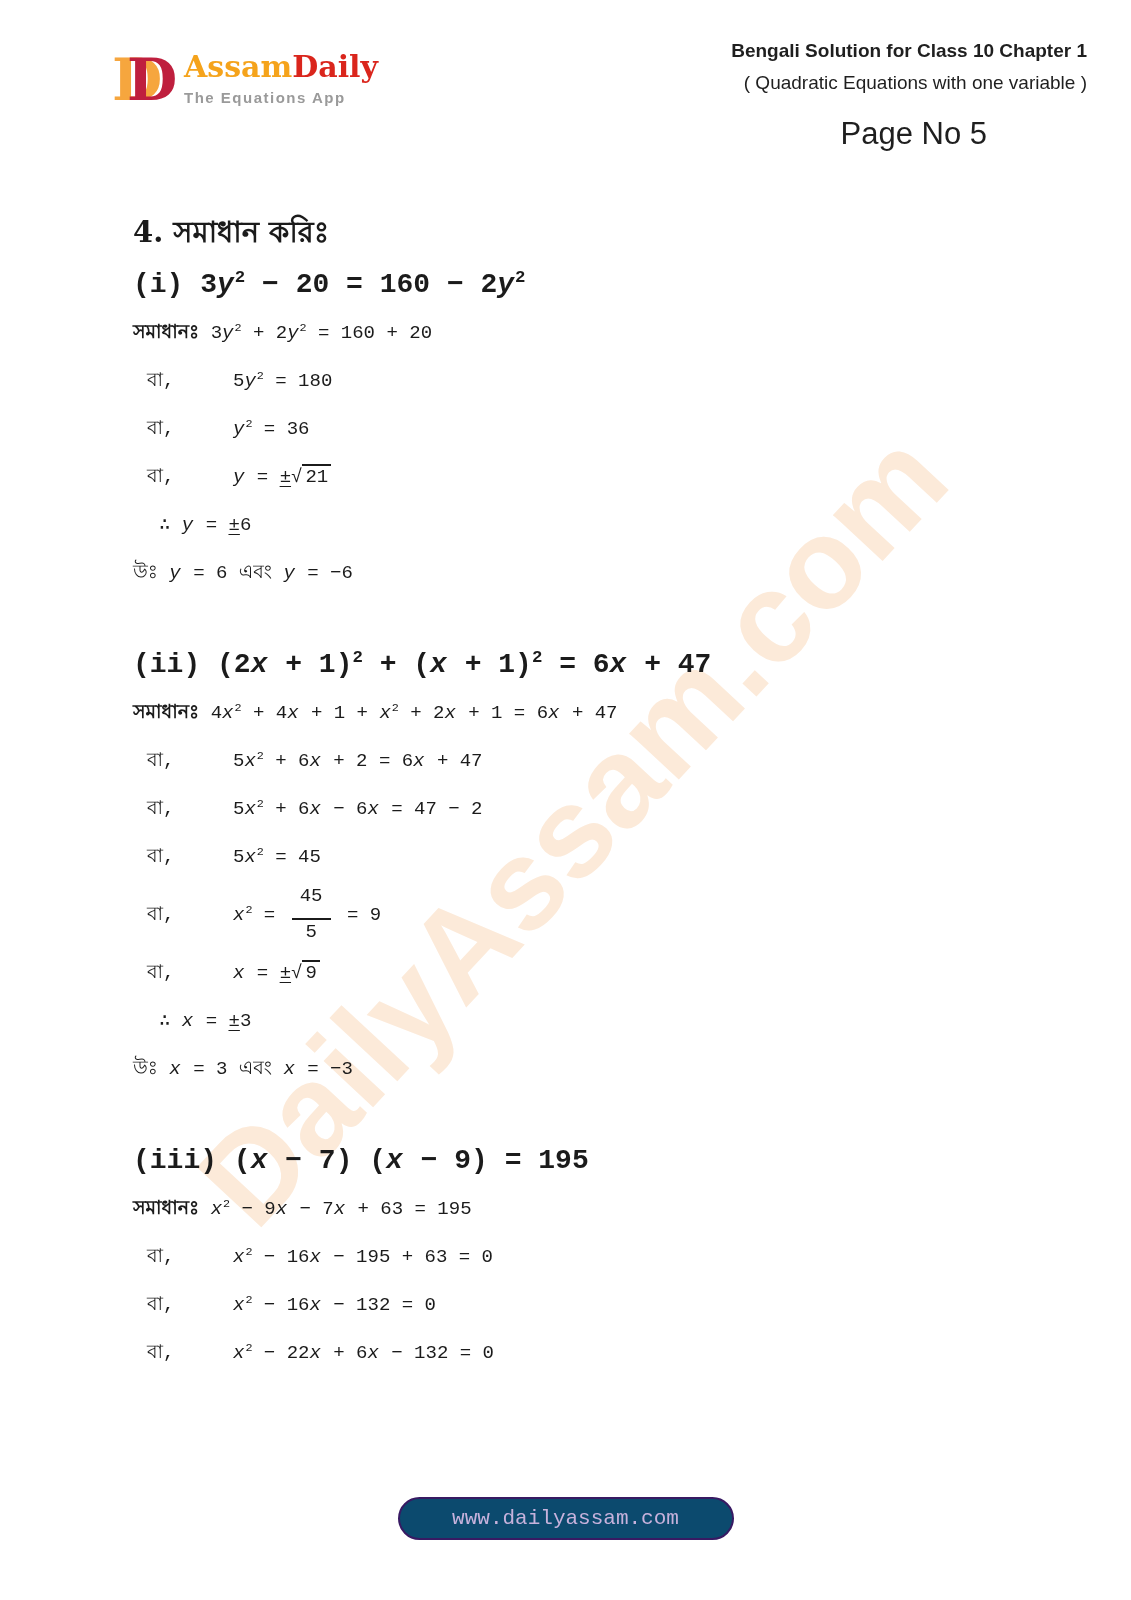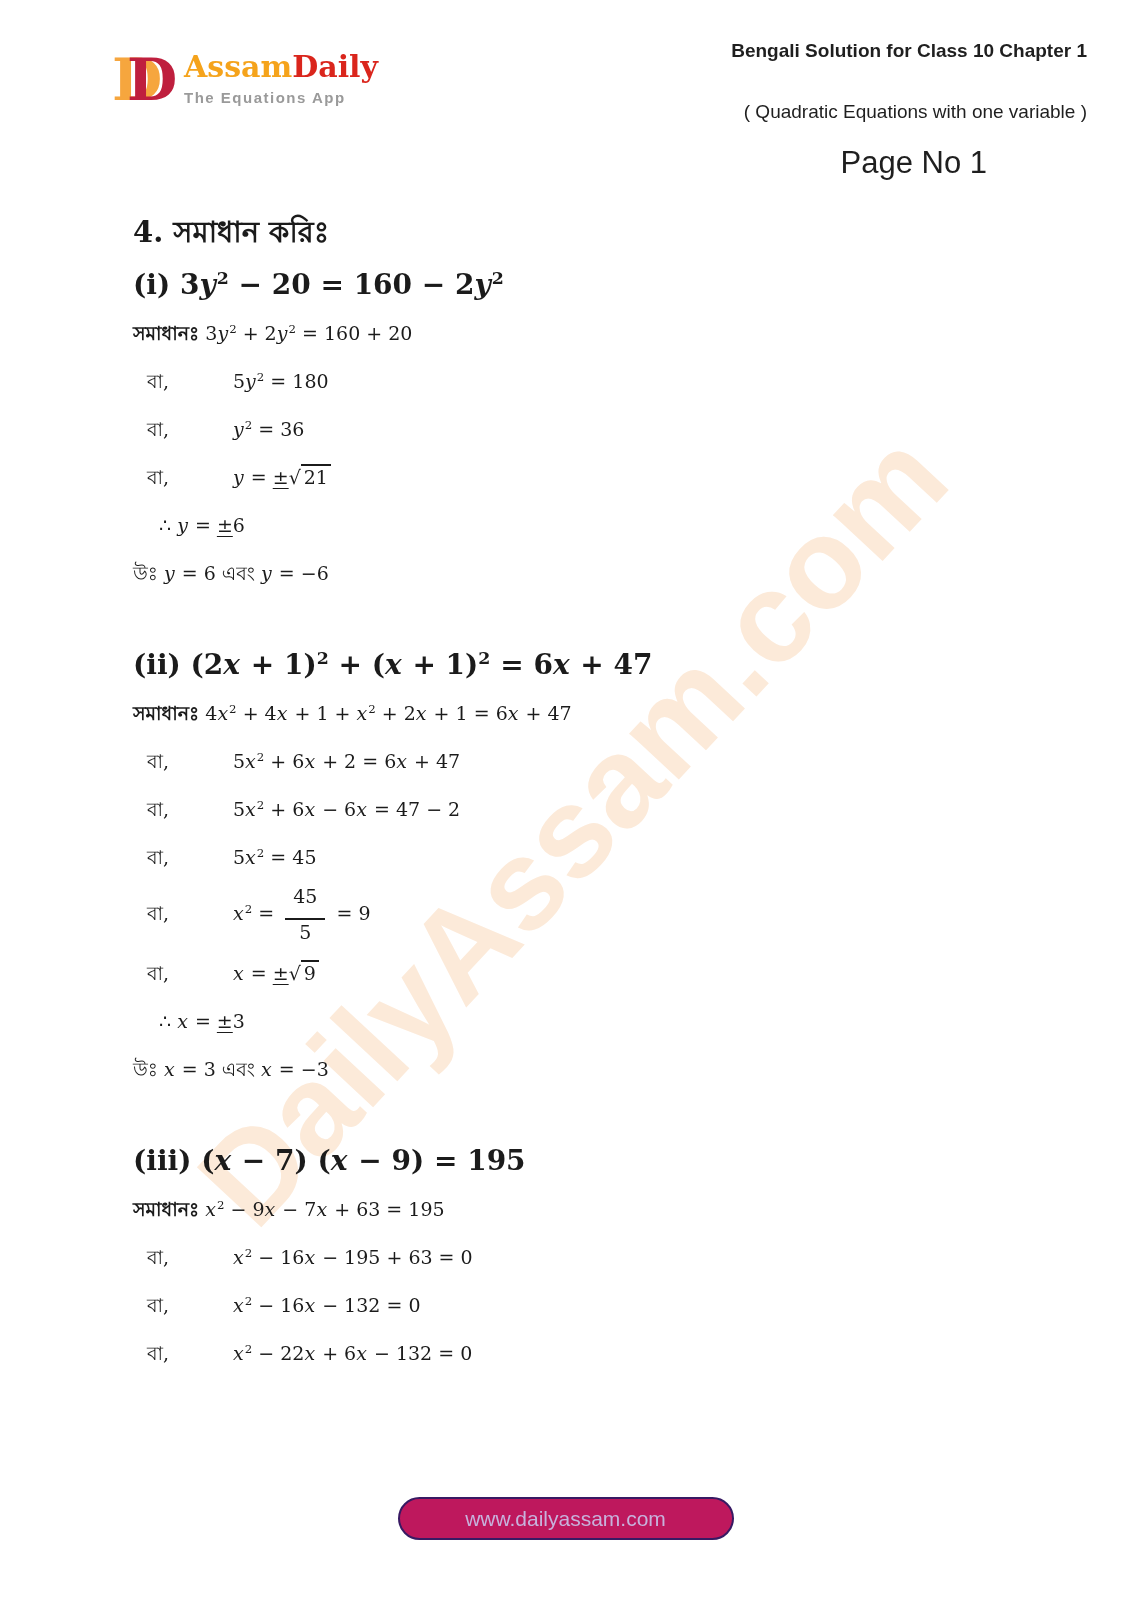--- a/index.html
+++ b/index.html
@@ -14,52 +14,52 @@
   .d-front{left:15px;top:0;color:#bf1f3e;}
   .brand{font-family:"DejaVu Serif",serif;font-weight:700;font-size:30px;line-height:34px;}
   .brand-daily{color:#f5a31b;}
   .brand-assam{color:#da251c;}
   .tagline{font-family:"Liberation Sans",sans-serif;font-weight:700;color:#9a9a9a;
            font-size:15px;letter-spacing:1.5px;margin-top:5px;}
 
   .header-right{position:absolute;top:40px;right:44px;width:400px;text-align:right;
                 font-family:"Liberation Sans",sans-serif;color:#1f1f1f;z-index:2;}
   .title-line1{font-size:19px;font-weight:700;}
-  .title-line2{font-size:19px;font-weight:400;margin-top:39px;}
+  .title-line2{font-size:19px;font-weight:400;margin-top:10px;}
   .page-no{font-size:31px;font-weight:400;margin-top:22px;text-align:right;padding-right:100px;}
 
   
   .watermark{position:absolute;left:60px;top:755px;z-index:0;
              font-family:"Liberation Sans",sans-serif;font-weight:700;font-size:128px;
              color:#fcead9;white-space:nowrap;transform:rotate(-47deg);pointer-events:none;}
 
   
   main{position:absolute;left:133px;top:212px;width:930px;z-index:1;}
   .heading{font-size:29px;font-weight:700;margin:0 0 14px 0;line-height:40px;}
-  .problem-section{margin-bottom:54px;}
+  .problem-section{margin-bottom:54px;font-family:Liberation Mono, monospace;}
   .line{font-size:19px;line-height:38px;margin:10px 0;}
   .line.problem{font-size:28px;font-weight:700;}
   .sol-prefix{font-weight:700;}
   .or-label{display:inline-block;margin-left:14px;width:86px;}
   .line.conclusion{padding-left:26px;}
   .eq i{font-style:italic;padding-right:1px;}
   sup{font-size:0.62em;line-height:0;}
 
   .pm{text-decoration:underline;text-underline-offset:4px;}
   .sqrt{white-space:nowrap;}
   .rad{border-top:2px solid #1b1b1b;padding:0 3px;}
   .frac{display:inline-block;vertical-align:middle;text-align:center;line-height:1.15;margin:0 5px;}
   .frac .num{display:block;border-bottom:2px solid #1b1b1b;padding:0 8px 10px;}
   .frac .den{display:block;padding-top:2px;}
 
   
   .pill{position:absolute;left:50%;top:1497px;transform:translateX(-50%);z-index:2;
         box-sizing:border-box;min-width:336px;height:43px;line-height:39px;padding:0 26px;
-        background:#be185d;border:2px solid #381a63;border-radius:22px;
-        text-align:center;font-family:Liberation Sans, sans-serif;font-size:21px;
+        background:#0c4a6e;border:2px solid #381a63;border-radius:22px;
+        text-align:center;font-family:Liberation Mono, monospace;font-size:21px;
         color:#c7b2dc;text-decoration:none;display:block;cursor:pointer;}
 </style>
 </head>
 <body>
 
 <div class="page">
 
   <header>
     <div class="logo">
       <div class="logo-mark">
@@ -67,21 +67,21 @@
         <span class="d d-front">D</span>
       </div>
       <div class="logo-text">
         <div class="brand"><span class="brand-daily">Assam</span><span class="brand-assam">Daily</span></div>
         <div class="tagline">The Equations App</div>
       </div>
     </div>
     <div class="header-right">
       <div class="title-line1">Bengali Solution for Class 10 Chapter 1</div>
       <div class="title-line2">( Quadratic Equations with one variable )</div>
-      <div class="page-no">Page No 1</div>
+      <div class="page-no">Page No 5</div>
     </div>
   </header>
 
   <div class="watermark">DailyAssam.com</div>
 
   <main>
     <h1 class="heading">4. সমাধান করিঃ</h1>
     <div id="sections">
         <section class="problem-section">
           <div class="line problem"><span class="eq">(i) 3<i>y</i><sup>2</sup> − 20 = 160 − 2<i>y</i><sup>2</sup></span></div>

